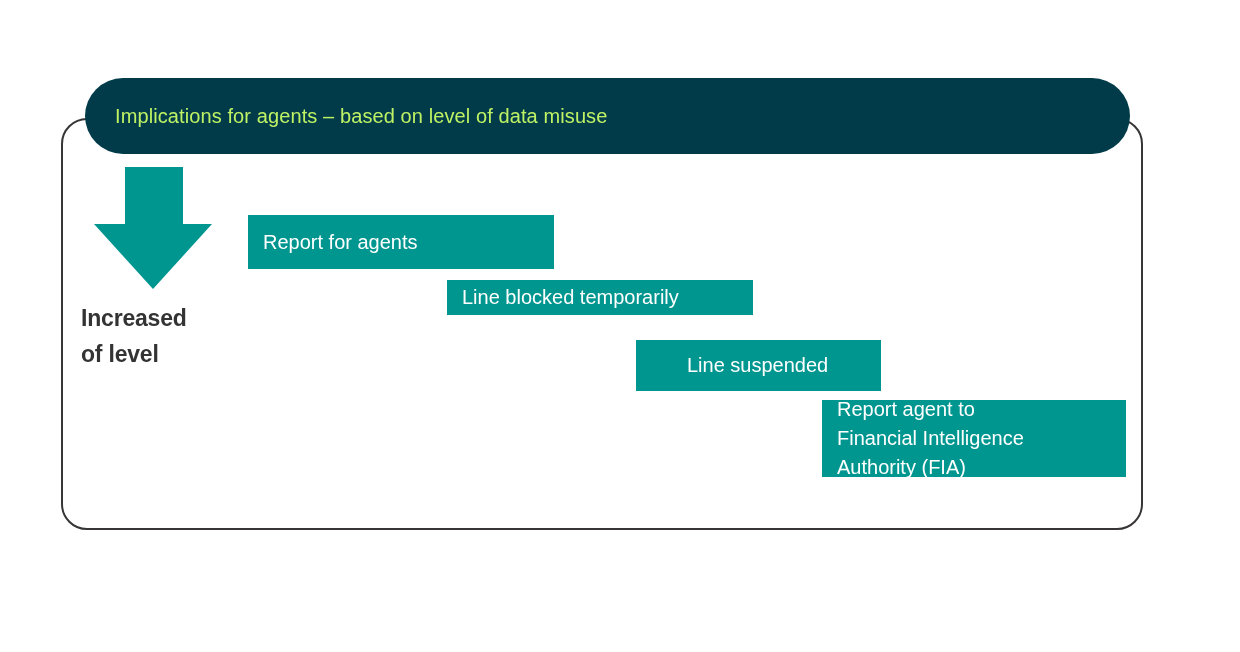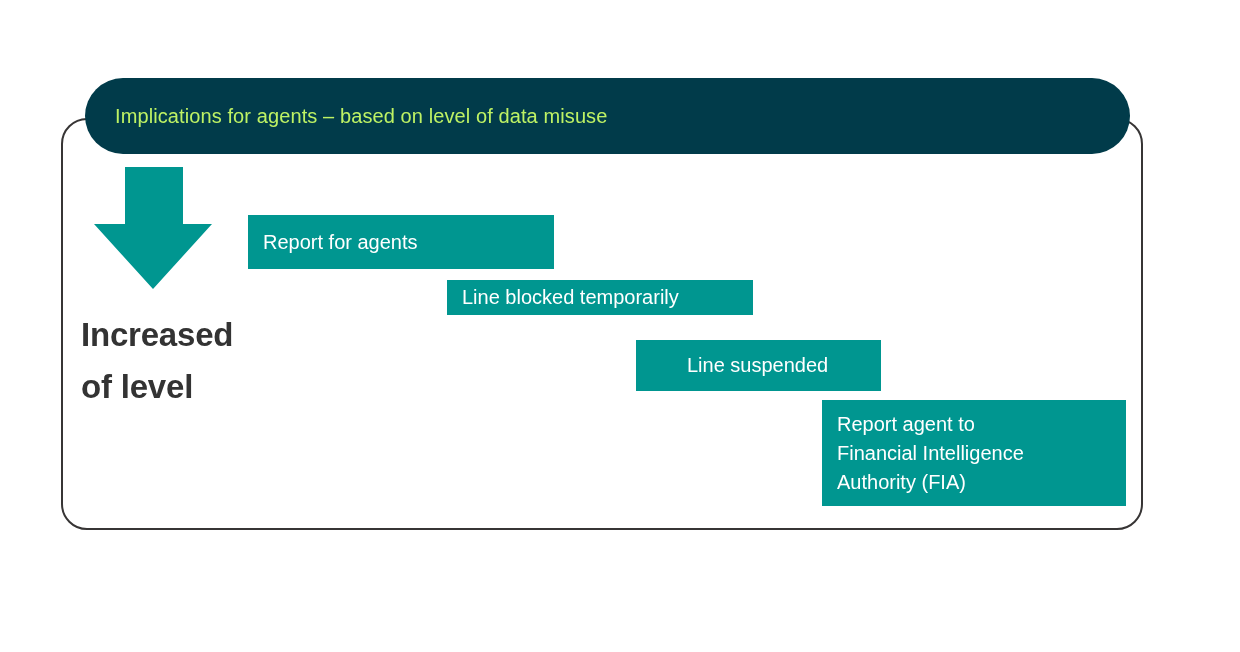--- a/index.html
+++ b/index.html
@@ -65,24 +65,24 @@
     top: 167px;
     width: 118px;
     height: 122px;
   }
   .arrow-wrap svg { display: block; }
 
   
   .intensity-label {
     position: absolute;
     left: 81px;
-    top: 309px;
+    top: 300px;
     width: 175px;
     color: #333333;
-    font-size: 33px;
+    font-size: 23px;
     font-weight: bold;
     line-height: 1.58;
     letter-spacing: -0.2px;
   }
   .intensity-label .ln { display: block; white-space: nowrap; }
 
   
   .bar {
     position: absolute;
     background: #009690;
@@ -96,21 +96,21 @@
     font-weight: 400;
     line-height: 1.45;
     padding-left: 15px;
     padding-right: 10px;
   }
   .bar .bar-text .ln { display: block; white-space: nowrap; }
 
   #bar-0 { left: 248px; top: 215px; width: 306px; height: 54px; }
   #bar-1 { left: 447px; top: 280px; width: 306px; height: 35px; }
   #bar-2 { left: 636px; top: 340px; width: 245px; height: 51px; padding-left: 36px; }
-  #bar-3 { left: 822px; top: 400px; width: 304px; height: 106px; align-items: center; }
+  #bar-3 { left: 822px; top: 400px; width: 304px; height: 77px; align-items: center; }
 </style>
 </head>
 <body>
 
 <div id="slide">
 
   <div class="outer-frame"></div>
 
   <div class="header-pill">
     <div class="header-title">Implications for agents – based on level of data misuse</div>

